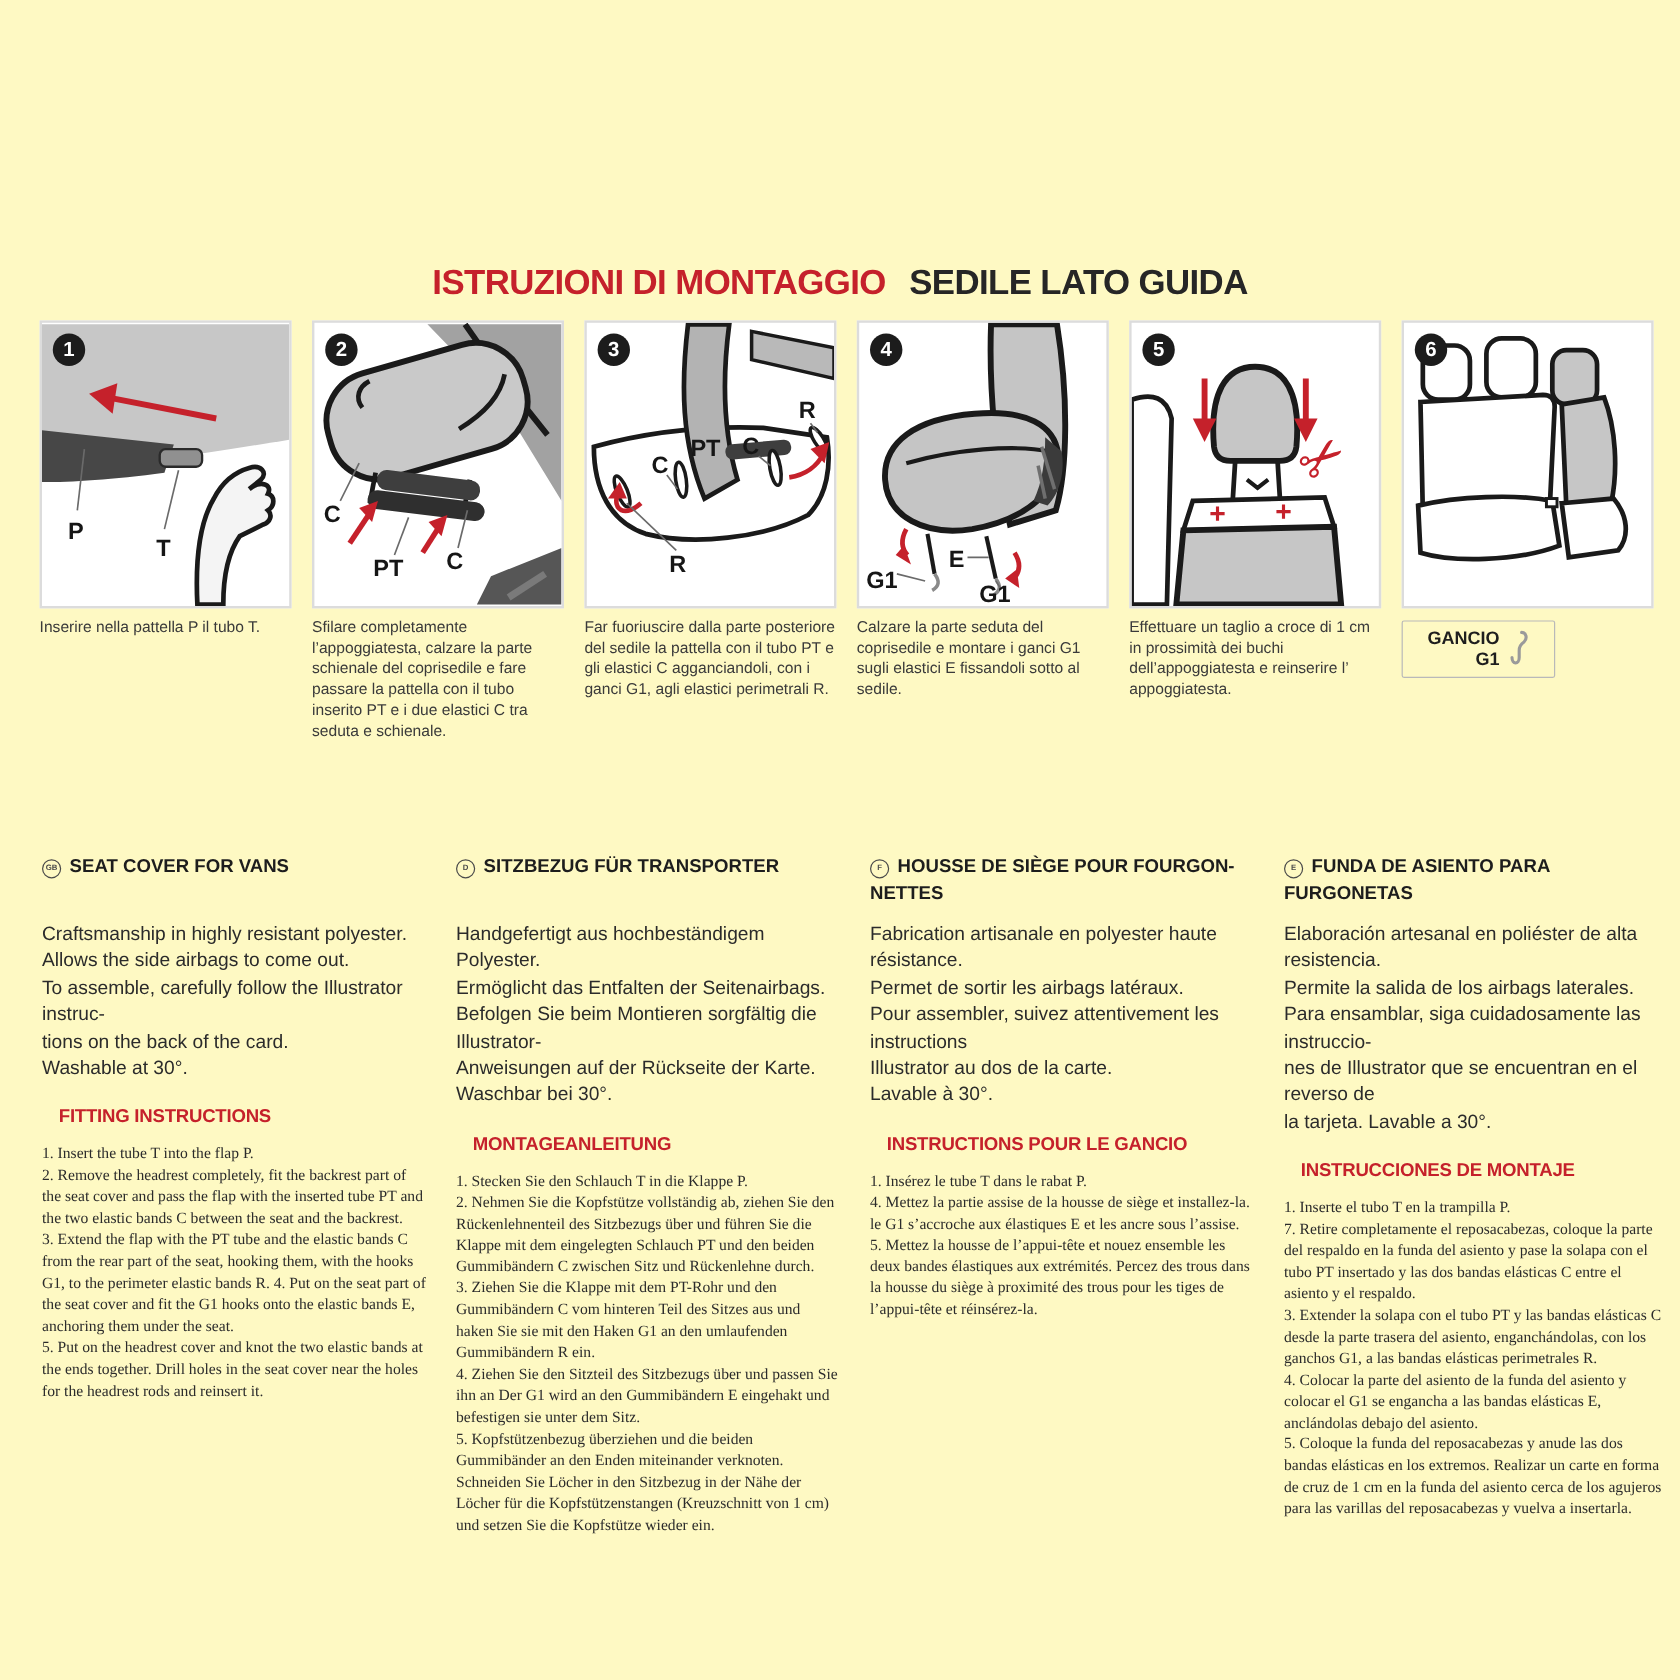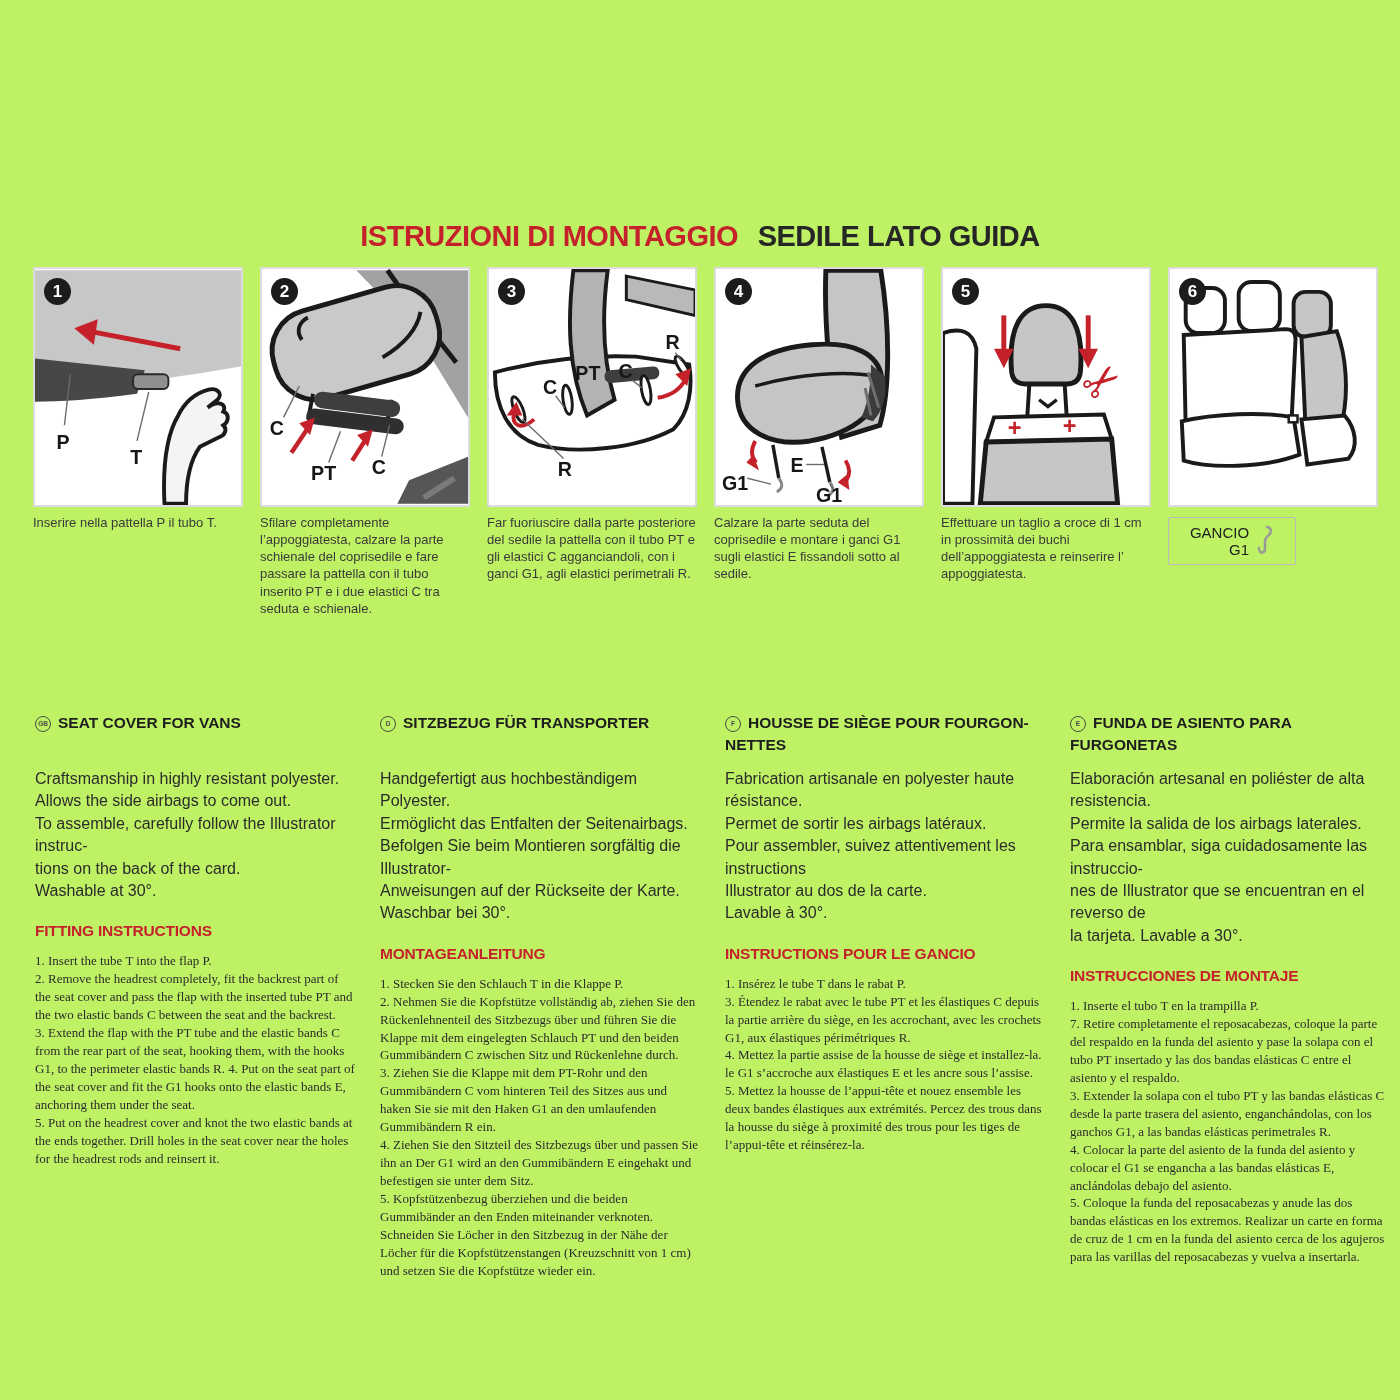--- a/index.html
+++ b/index.html
@@ -1,17 +1,17 @@
 <!DOCTYPE html>
 <html><head>
 <meta charset="utf-8">
 <style>
   html,body{margin:0;padding:0;background:#fff;}
   .sheet{
-    position:relative;width:1400px;height:1400px;background:#bef264;
+    position:relative;width:1400px;height:1400px;background:#fef9c3;
     font-family:"Liberation Sans","DejaVu Sans",sans-serif;color:#2b2b2b;overflow:hidden;
   }
   
   .title-row{position:absolute;top:220px;left:0;width:100%;text-align:center;
     font-size:29px;font-weight:bold;letter-spacing:-0.5px;}
   .title-red{color:#c5212b;}
   .title-dark{color:#262626;margin-left:12px;}
   
   .panels-row{position:absolute;top:267px;left:33px;display:flex;gap:17px;}
   .panel-col{width:210px;}
@@ -19,31 +19,31 @@
     background:#fff;box-sizing:border-box;overflow:hidden;}
   .panel-box svg{position:absolute;left:0;top:0;width:100%;height:100%;}
   .badge{position:absolute;top:9px;left:9px;width:27px;height:27px;border-radius:50%;
     background:#1c1c1c;color:#fff;font-weight:bold;font-size:17px;
     display:flex;align-items:center;justify-content:center;z-index:2;}
   .caption{margin-top:7px;font-size:13px;line-height:1.32;color:#3a3a3a;white-space:pre-line;}
   .p-label{font-family:"Liberation Sans","DejaVu Sans",sans-serif;font-weight:bold;font-size:20px;fill:#161616;}
   .leader{stroke:#6a6a6a;stroke-width:1.4;}
   .gancio-box{margin-top:10px;width:128px;height:48px;border:1.5px solid #b9b9b9;border-radius:2px;
     display:flex;align-items:center;justify-content:center;gap:7px;box-sizing:border-box;}
-  .gancio-text{font-size:15px;font-weight:normal;color:#1e1e1e;text-align:right;line-height:1.15;}
+  .gancio-text{font-size:15px;font-weight:bold;color:#1e1e1e;text-align:right;line-height:1.15;}
   
   .columns-row{position:absolute;top:712px;left:35px;display:flex;gap:25px;}
   .lang-col{width:320px;}
   .col-header{font-size:15.5px;font-weight:bold;color:#1d1d1d;line-height:1.45;
     min-height:46px;white-space:pre-line;}
   .badge-circle{display:inline-flex;width:14px;height:14px;border:1.3px solid #4a4a4a;border-radius:50%;
     font-size:6.5px;font-weight:bold;color:#4a4a4a;align-items:center;justify-content:center;
     margin-right:7px;vertical-align:2px;}
   .col-intro{margin-top:10px;font-size:16px;line-height:1.4;white-space:pre-line;min-height:92px;}
-  .col-section{margin-top:20px;font-size:15.5px;font-weight:bold;color:#c5212b;letter-spacing:-0.2px;}
+  .col-section{margin-top:20px;font-size:15.5px;font-weight:bold;color:#c5212b;letter-spacing:-0.2px;margin-left:14px;}
   .col-steps{margin-top:12px;font-size:13px;line-height:1.38;}
   .step{white-space:pre-line;font-family:Liberation Serif, serif;}
 </style>
 </head>
 <body>
 
 <div class="sheet">
 
   <div class="title-row">
     <span class="title-red">ISTRUZIONI DI MONTAGGIO</span>
@@ -254,21 +254,20 @@
       <div class="col-header"><span class="badge-circle">F</span><span>HOUSSE DE SIÈGE POUR FOURGON-
 NETTES</span></div>
       <div class="col-intro">Fabrication artisanale en polyester haute résistance.
 Permet de sortir les airbags latéraux.
 Pour assembler, suivez attentivement les instructions
 Illustrator au dos de la carte.
 Lavable à 30°.</div>
       <div class="col-section">INSTRUCTIONS POUR LE GANCIO</div>
       <div class="col-steps">
         <div class="step">1. Insérez le tube T dans le rabat P.</div>
-        <div class="step">3. Étendez le rabat avec le tube PT et les élastiques C depuis la partie arrière du siège, en les accrochant, avec les crochets G1, aux élastiques périmétriques R.</div>
         <div class="step">4. Mettez la partie assise de la housse de siège et installez-la. le G1 s’accroche aux élastiques E et les ancre sous l’assise.</div>
         <div class="step">5. Mettez la housse de l’appui-tête et nouez ensemble les deux bandes élastiques aux extrémités. Percez des trous dans la housse du siège à proximité des trous pour les tiges de l’appui-tête et réinsérez-la.</div>
       </div>
     </div>
 
     <div class="lang-col">
       <div class="col-header"><span class="badge-circle">E</span><span>FUNDA DE ASIENTO PARA FURGONETAS</span></div>
       <div class="col-intro">Elaboración artesanal en poliéster de alta resistencia.
 Permite la salida de los airbags laterales.
 Para ensamblar, siga cuidadosamente las instruccio-

